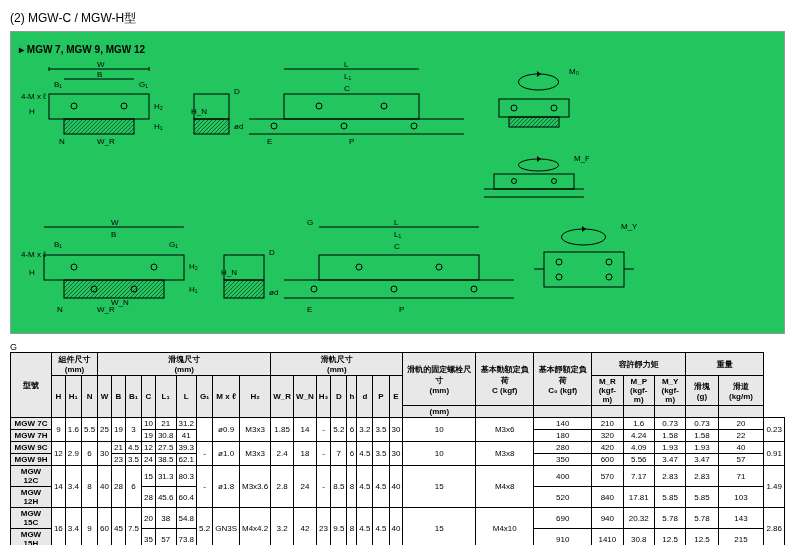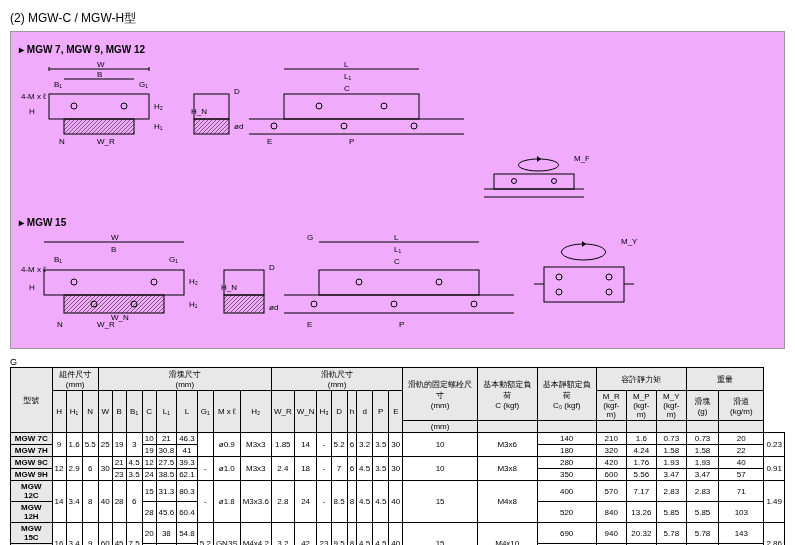--- a/index.html
+++ b/index.html
@@ -1,23 +1,23 @@
 <!DOCTYPE html>
 <html><head>
 <meta charset="utf-8">
 <style>
   body { margin:0; padding:10px; font-family: Arial, sans-serif; font-size:9px; background:#fff; color:#000; width:795px; box-sizing:border-box; }
   .title-bar { font-size:12px; font-weight:normal; margin-bottom:4px; }
   .subtitle { font-size:10px; font-weight:bold; margin:4px 0; }
-  .diagram-box { border:1px solid #999; padding:8px; margin-bottom:8px; background:#f0abfc; }
+  .diagram-box { border:1px solid #999; padding:8px; margin-bottom:8px; background:#22c55e; }
   .diagram-row { display:flex; gap:10px; align-items:flex-start; margin-bottom:8px; }
   .diag { border:0; display:flex; align-items:center; justify-content:center; position:relative; }
   table.spec { border-collapse:collapse; width:100%; font-size:8px; }
   table.spec th, table.spec td { border:1px solid #000; padding:1px 2px; text-align:center; vertical-align:middle; }
-  table.spec th { background:#e8e8e8; font-weight:normal; }
+  table.spec th { background:#e8e8e8; font-weight:bold; }
   .model-col { background:#e8e8e8; font-weight:bold; text-align:center;margin-left:28px; }
   svg text { font-size:8px; font-family:Arial; }
 </style>
 </head>
 <body>
 
 
 
 <div class="title-bar">(2) MGW-C / MGW-H型</div>
 
@@ -69,40 +69,50 @@
         <line x1="60" y1="60" x2="275" y2="60" stroke="#000"></line>
         <line x1="60" y1="75" x2="275" y2="75" stroke="#000"></line>
         <circle cx="85" cy="67" r="3" fill="none" stroke="#000"></circle>
           <circle cx="155" cy="67" r="3" fill="none" stroke="#000"></circle>
           <circle cx="225" cy="67" r="3" fill="none" stroke="#000"></circle>
         <text x="78" y="85">E</text>
         <text x="160" y="85">P</text>
       </svg>
     </div>
 
+    <div class="diag" style="width:110px;height:90px;">
+      <svg width="110" height="90">
+        <text x="90" y="15">M₀</text>
+        <path d="M 60 15 A 20 8 0 1 1 59 15" fill="none" stroke="#000"></path>
+          <path d="M58 12 l4 3 l-4 3 z" fill="#000"></path>
+        <rect x="20" y="40" width="70" height="18" fill="none" stroke="#000"></rect>
+        <rect x="30" y="58" width="50" height="10" fill="url(#h1)" stroke="#000"></rect>
+        <circle cx="35" cy="49" r="3" fill="none" stroke="#000"></circle>
+          <circle cx="75" cy="49" r="3" fill="none" stroke="#000"></circle>
+      </svg>
+    </div>
   </div>
 
   <div class="diagram-row" style="margin-top:-8px;">
     <div style="width:160px;"></div>
     <div style="width:280px;"></div>
     <div class="diag" style="width:110px;height:60px;">
       <svg width="110" height="60">
         <text x="95" y="12">M_P</text>
         <path d="M 60 10 A 20 6 0 1 1 59 10" fill="none" stroke="#000"></path>
           <path d="M58 7 l4 3 l-4 3 z" fill="#000"></path>
         <rect x="15" y="25" width="80" height="15" fill="none" stroke="#000"></rect>
         <line x1="5" y1="40" x2="105" y2="40" stroke="#000"></line>
           <line x1="5" y1="48" x2="105" y2="48" stroke="#000"></line>
         <circle cx="35" cy="32" r="2.5" fill="none" stroke="#000"></circle>
           <circle cx="75" cy="32" r="2.5" fill="none" stroke="#000"></circle>
       </svg>
     </div>
   </div>
 
-  <div class="subtitle">▸ MGW 15</div>
   <div class="diagram-row">
     <div class="diag" style="width:190px;height:100px;">
       <svg width="190" height="100">
         <text x="92" y="8">W</text>
         <line x1="25" y1="10" x2="165" y2="10" stroke="#000"></line>
         <text x="92" y="20">B</text>
         <text x="35" y="30">B₁</text>
           <text x="150" y="30">G₁</text>
         <text x="2" y="40">4-M x ℓ</text>
         <rect x="25" y="38" width="140" height="25" fill="none" stroke="#000"></rect>
@@ -216,21 +226,21 @@
       <tr>
         <td class="model-col">MGW 7C</td>
         <td rowspan="2">9</td>
         <td rowspan="2">1.6</td>
         <td rowspan="2">5.5</td>
         <td rowspan="2">25</td>
         <td rowspan="2">19</td>
         <td rowspan="2">3</td>
         <td>10</td>
         <td>21</td>
-        <td>46.3</td>
+        <td>31.2</td>
         <td rowspan="2"></td>
         <td rowspan="2">ø0.9</td>
         <td rowspan="2">M3x3</td>
         <td rowspan="2">1.85</td>
         <td rowspan="2">14</td>
         <td rowspan="2">-</td>
         <td rowspan="2">5.2</td>
         <td rowspan="2">6</td>
         <td rowspan="2">3.2</td>
         <td rowspan="2">3.5</td>
@@ -276,21 +286,21 @@
         <td rowspan="2">-</td>
         <td rowspan="2">7</td>
         <td rowspan="2">6</td>
         <td rowspan="2">4.5</td>
         <td rowspan="2">3.5</td>
         <td rowspan="2">30</td>
         <td rowspan="2">10</td>
         <td rowspan="2">M3x8</td>
         <td>280</td>
         <td>420</td>
-        <td>1.76</td>
+        <td>4.09</td>
         <td>1.93</td>
         <td>1.93</td>
         <td>40</td>
         <td rowspan="2">0.91</td>
       </tr>
       <tr>
         <td class="model-col">MGW 9H</td>
         <td>23</td>
         <td>3.5</td>
         <td>24</td>
@@ -335,21 +345,21 @@
         <td>71</td>
         <td rowspan="2">1.49</td>
       </tr>
       <tr>
         <td class="model-col">MGW 12H</td>
         <td>28</td>
         <td>45.6</td>
         <td>60.4</td>
         <td>520</td>
         <td>840</td>
-        <td>13.26</td>
+        <td>17.81</td>
         <td>5.85</td>
         <td>5.85</td>
         <td>103</td>
       </tr>
       <tr>
         <td class="model-col">MGW 15C</td>
         <td rowspan="2">16</td>
         <td rowspan="2">3.4</td>
         <td rowspan="2">9</td>
         <td rowspan="2">60</td>

